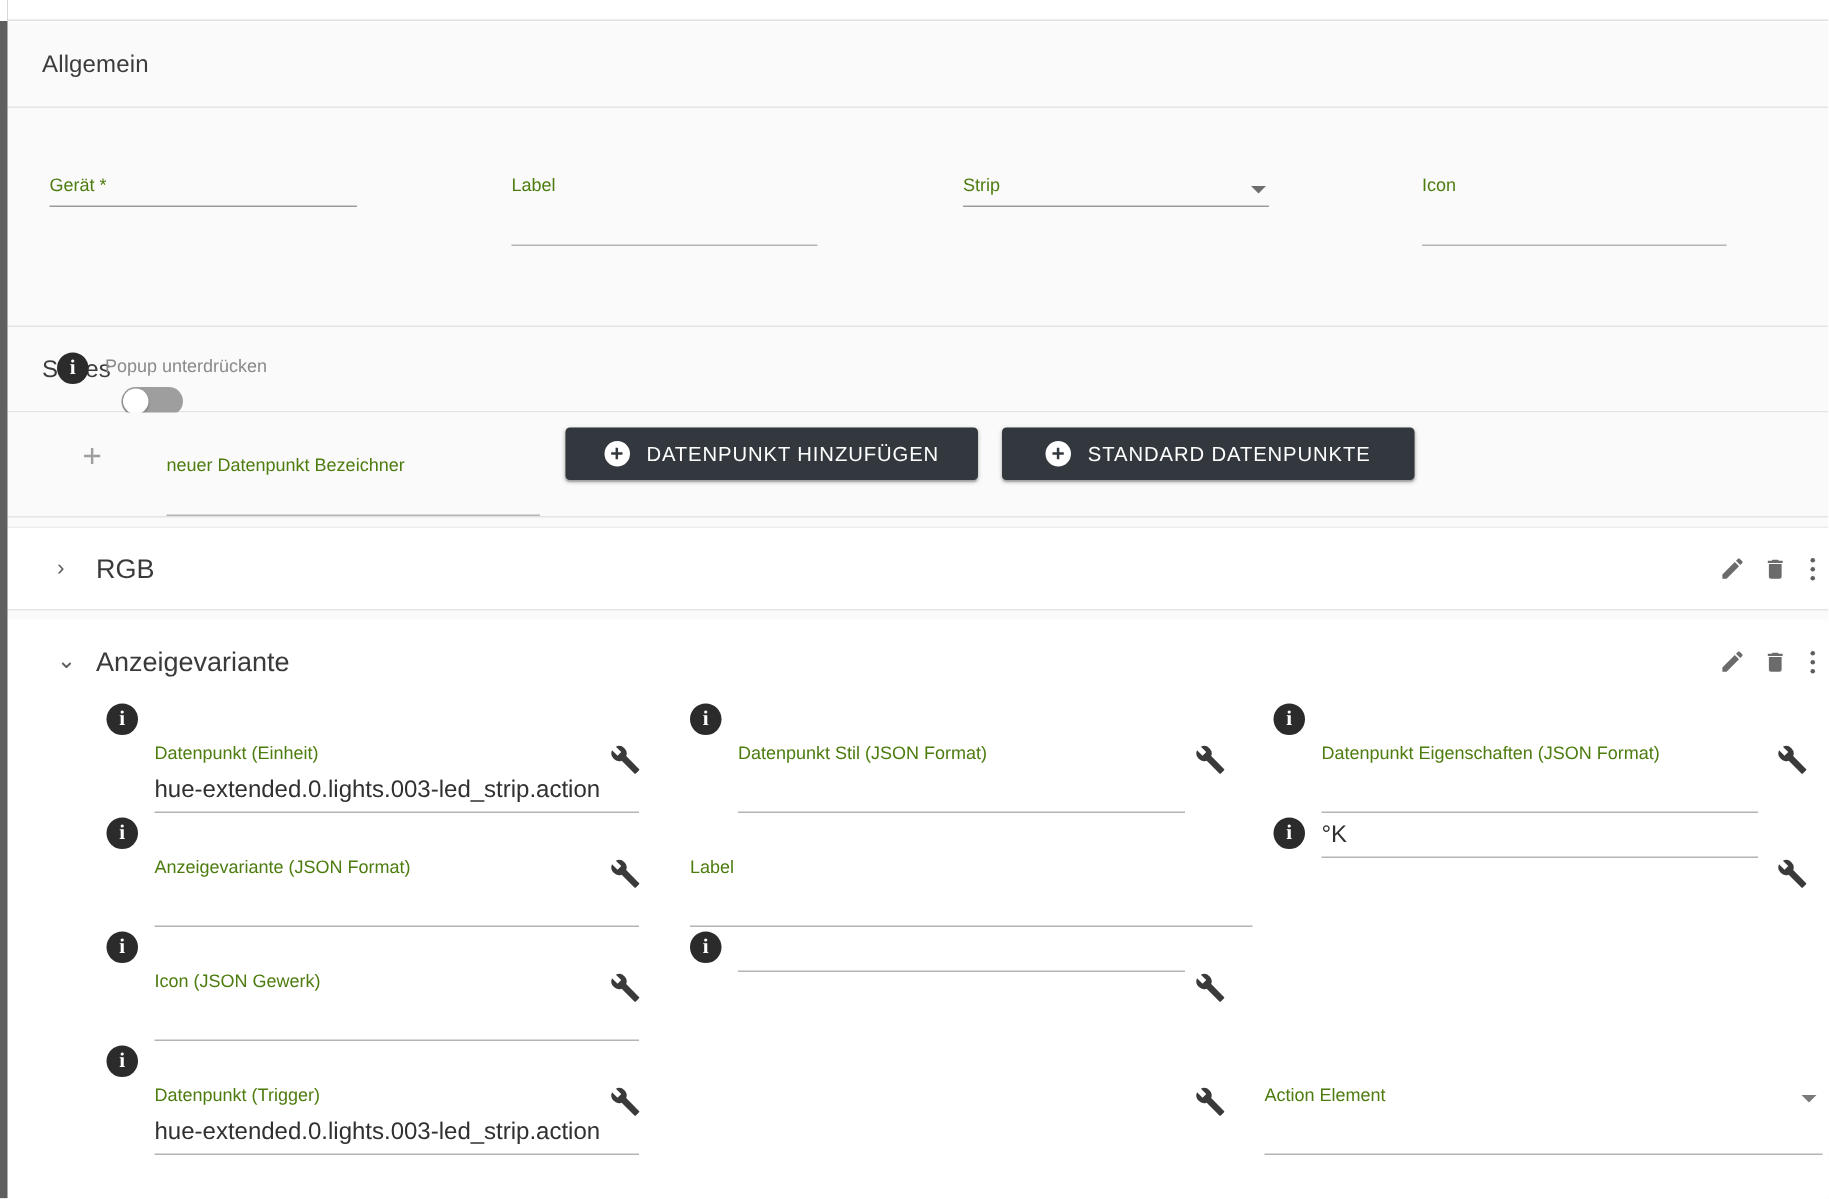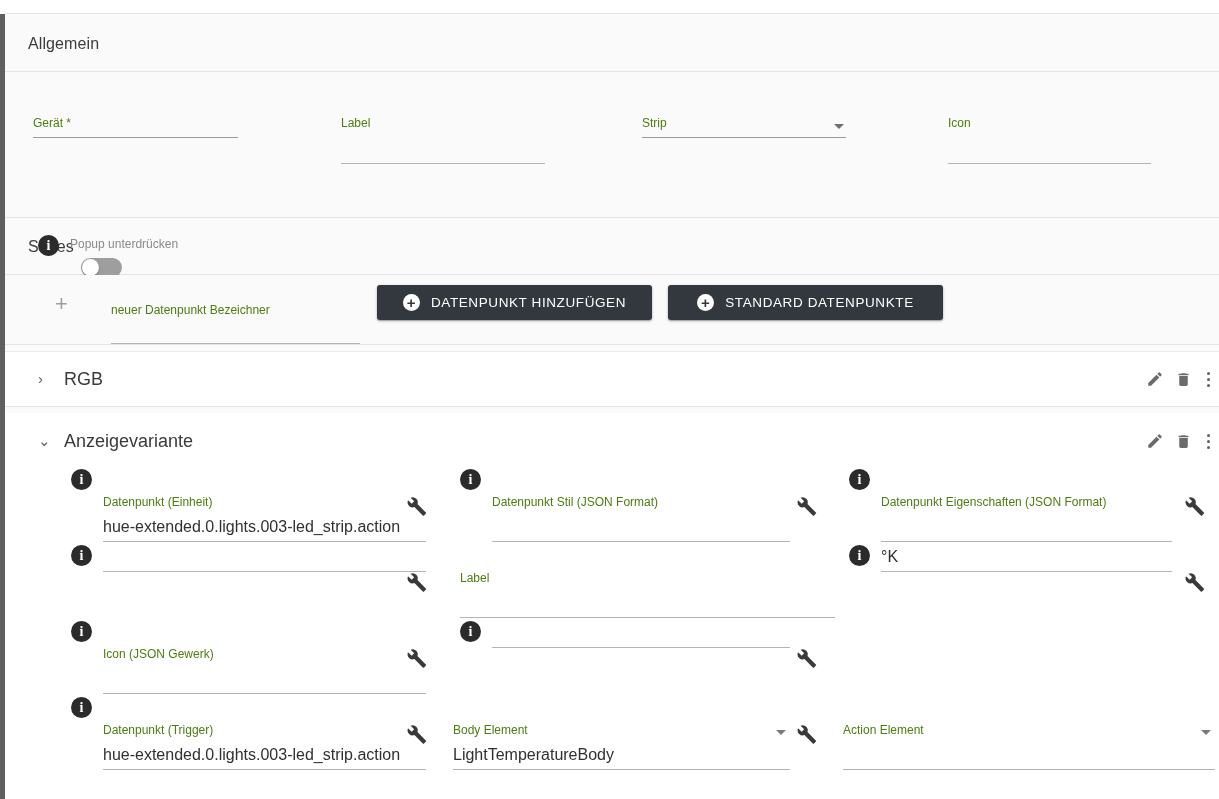--- a/index.html
+++ b/index.html
@@ -468,20 +468,21 @@
           <div class="wrench" style="left:1178px; top:26px;">
             <svg width="22" height="22" viewBox="0 0 24 24" aria-hidden="true">
               <path fill="#3a3a3a" d="M22.7 19l-9.1-9.1a5.5 5.5 0 0 0-1.3-5.8 5.5 5.5 0 0 0-6.2-1.1l3.9 3.9-2.7 2.7-4-3.9a5.54 5.54 0 0 0 1.2 6.2 5.5 5.5 0 0 0 5.8 1.3l9.1 9.1a.97.97 0 0 0 1.4 0l2-2a.96.96 0 0 0 .1-1.3z"></path>
             </svg>
           </div>
 
           <div class="dp-field" style="left:66px; top:76px; width:355px;">
             <div class="info-icon">i</div>
             <div class="dp-icon-gap"></div>
             <div class="dp-inner field">
+              <div class="field-label">Anzeigevariante (JSON Format)</div>
               <div class="field-input"></div>
               <div class="field-underline light"></div>
             </div>
           </div>
           <div class="wrench" style="left:400px; top:102px;">
             <svg width="22" height="22" viewBox="0 0 24 24" aria-hidden="true">
               <path fill="#3a3a3a" d="M22.7 19l-9.1-9.1a5.5 5.5 0 0 0-1.3-5.8 5.5 5.5 0 0 0-6.2-1.1l3.9 3.9-2.7 2.7-4-3.9a5.54 5.54 0 0 0 1.2 6.2 5.5 5.5 0 0 0 5.8 1.3l9.1 9.1a.97.97 0 0 0 1.4 0l2-2a.96.96 0 0 0 .1-1.3z"></path>
             </svg>
           </div>
 
@@ -544,28 +545,20 @@
               <div class="field-input">hue-extended.0.lights.003-led_strip.action</div>
               <div class="field-underline light"></div>
             </div>
           </div>
           <div class="wrench" style="left:400px; top:254px;">
             <svg width="22" height="22" viewBox="0 0 24 24" aria-hidden="true">
               <path fill="#3a3a3a" d="M22.7 19l-9.1-9.1a5.5 5.5 0 0 0-1.3-5.8 5.5 5.5 0 0 0-6.2-1.1l3.9 3.9-2.7 2.7-4-3.9a5.54 5.54 0 0 0 1.2 6.2 5.5 5.5 0 0 0 5.8 1.3l9.1 9.1a.97.97 0 0 0 1.4 0l2-2a.96.96 0 0 0 .1-1.3z"></path>
             </svg>
           </div>
 
-          <div class="dp-field" style="left:448px; top:228px; width:337px;">
-            <div class="dp-inner field">
-              <div class="field-label">Body Element</div>
-              <div class="field-input">LightTemperatureBody</div>
-              <div class="field-underline light"></div>
-              <div class="sel-caret" style="right:4px; top:33px;"></div>
-            </div>
-          </div>
           <div class="wrench" style="left:790px; top:254px;">
             <svg width="22" height="22" viewBox="0 0 24 24" aria-hidden="true">
               <path fill="#3a3a3a" d="M22.7 19l-9.1-9.1a5.5 5.5 0 0 0-1.3-5.8 5.5 5.5 0 0 0-6.2-1.1l3.9 3.9-2.7 2.7-4-3.9a5.54 5.54 0 0 0 1.2 6.2 5.5 5.5 0 0 0 5.8 1.3l9.1 9.1a.97.97 0 0 0 1.4 0l2-2a.96.96 0 0 0 .1-1.3z"></path>
             </svg>
           </div>
 
           <div class="dp-field" style="left:838px; top:228px; width:372px;">
             <div class="dp-inner field">
               <div class="field-label">Action Element</div>
               <div class="field-input"></div>

